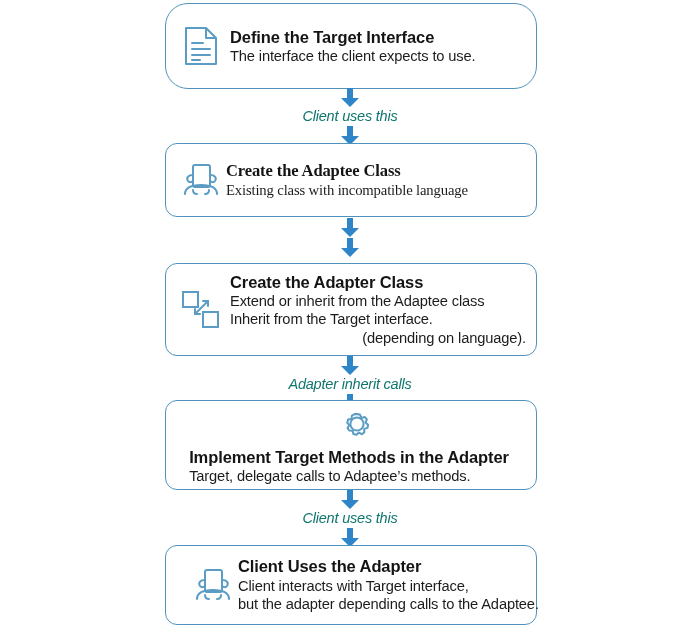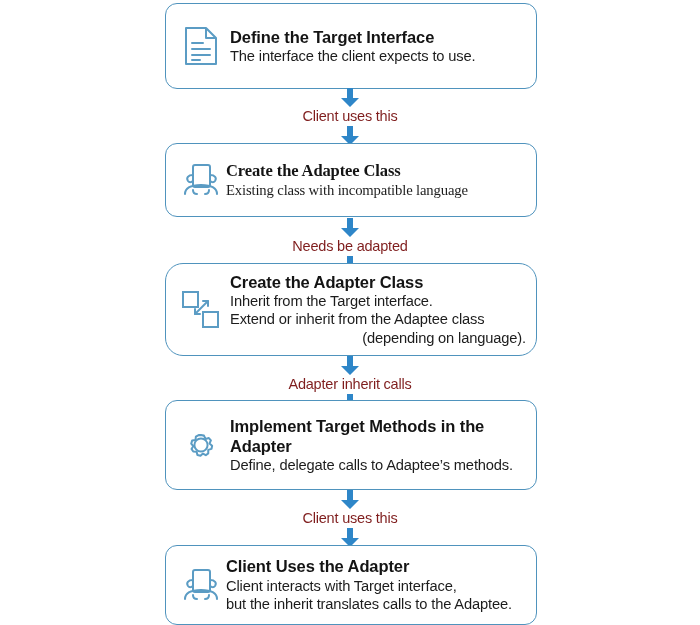--- a/index.html
+++ b/index.html
@@ -65,25 +65,25 @@
     color: #1c1c1c;
     line-height: 1.26;
     letter-spacing: -0.15px;
   }
   .step-desc .line {
     display: block;
     white-space: nowrap;
   }
 
   
-  #box-1 { top: 3px;   height: 86px; }
+  #box-1 { top: 3px;   height: 86px; border-radius: 23px; }
   #box-2 { top: 143px; height: 74px; }
-  #box-3 { top: 263px; height: 93px; border-radius: 18px; }
-  #box-4 { top: 400px; height: 90px; }
-  #box-5 { top: 545px; height: 80px; border-bottom-left-radius: 12px; border-bottom-right-radius: 12px; }
+  #box-3 { top: 263px; height: 93px; }
+  #box-4 { top: 400px; height: 90px; flex-direction: column; }
+  #box-5 { top: 545px; height: 80px; border-bottom-left-radius: 12px; border-bottom-right-radius: 12px; padding-left: 12px; }
 
   
   #box-1 .step-text { margin-left: 4px; }
   #box-2 .step-text { margin-left: 0px; font-family: Liberation Serif, serif; }
   #box-3 .step-text { margin-left: 4px; }
   #box-4 .step-text { margin-left: 4px; }
   #box-5 .step-text { margin-left: 0px; }
 
   
   .connector {
@@ -91,21 +91,22 @@
     left: 0;
     width: 700px;
     text-align: center;
   }
   .arrow {
     display: block;
     margin: 0 auto;
   }
   .conn-label {
     font-size: 14.5px;
-    color: #7f1d1d;
+    font-style: italic;
+    color: #0f766e;
     line-height: 1;
     padding: 1px 0 2px 0;
     letter-spacing: -0.2px;
   }
 
   #conn-1 { top: 88px; }
   #conn-2 { top: 218px; }
   #conn-3 { top: 356px; }
   #conn-4 { top: 490px; }
 </style>
@@ -160,41 +161,40 @@
       <div class="step-desc">
         <span class="line">Existing class with incompatible language</span>
       </div>
     </div>
   </div>
 
   <div class="connector" id="conn-2">
     <svg class="arrow" width="24" height="20" viewBox="0 0 24 20">
       <path d="M9 0 H15 V10 H21 L12 19 L3 10 H9 Z" fill="#2e86c8"></path>
     </svg>
-    <div class="conn-label">Needs be adapted</div>
     <svg class="arrow" width="24" height="20" viewBox="0 0 24 20">
       <path d="M9 0 H15 V10 H21 L12 19 L3 10 H9 Z" fill="#2e86c8"></path>
     </svg>
   </div>
 
   <div class="step-box" id="box-3">
     <div class="step-icon">
       <svg width="40" height="40" viewBox="0 0 40 40" fill="none">
         <rect x="2" y="2" width="15" height="15" stroke="#5b9cc4" stroke-width="2" fill="#ffffff"></rect>
         <rect x="22" y="22" width="15" height="15" stroke="#5b9cc4" stroke-width="2" fill="#ffffff"></rect>
         <path d="M14 24 L27 11" stroke="#5b9cc4" stroke-width="2" stroke-linecap="round"></path>
         <path d="M27 16 V11 H22" stroke="#5b9cc4" stroke-width="2" stroke-linecap="round" stroke-linejoin="round" fill="none"></path>
         <path d="M14 19 V24 H19" stroke="#5b9cc4" stroke-width="2" stroke-linecap="round" stroke-linejoin="round" fill="none"></path>
       </svg>
     </div>
     <div class="step-text">
       <div class="step-title">Create the Adapter Class</div>
       <div class="step-desc">
+        <span class="line">Extend or inherit from the Adaptee class</span>
         <span class="line">Inherit from the Target interface.</span>
-        <span class="line">Extend or inherit from the Adaptee class</span>
         <span class="line" style="text-align:right;">(depending on language).</span>
       </div>
     </div>
   </div>
 
   <div class="connector" id="conn-3">
     <svg class="arrow" width="24" height="20" viewBox="0 0 24 20">
       <path d="M9 0 H15 V10 H21 L12 19 L3 10 H9 Z" fill="#2e86c8"></path>
     </svg>
     <div class="conn-label">Adapter inherit calls</div>
@@ -206,21 +206,21 @@
   <div class="step-box" id="box-4">
     <div class="step-icon">
       <svg width="40" height="40" viewBox="0 0 40 40" fill="none">
         <path d="M20 5.5 L23 6 L24.5 9.2 L27.8 8.4 L29.8 10.7 L28.4 13.7 L31 15.9 L30.4 19 L27.2 20 L27.2 23.4 L24.8 25.2 L22 23.6 L19.6 25.8 L16.6 25 L15.8 21.8 L12.5 21.6 L10.8 19.1 L12.5 16.4 L10.5 13.9 L11.4 10.9 L14.7 10.3 L15.1 7 L17.8 5.4 Z" stroke="#5b9cc4" stroke-width="2" stroke-linejoin="round" fill="#ffffff" transform="translate(-0.5, 4.5) scale(1.02)"></path>
         <circle cx="20" cy="20" r="6.6" stroke="#5b9cc4" stroke-width="2" fill="#ffffff"></circle>
       </svg>
     </div>
     <div class="step-text">
       <div class="step-title">Implement Target Methods in the Adapter</div>
       <div class="step-desc">
-        <span class="line">Define, delegate calls to Adaptee’s methods.</span>
+        <span class="line">Target, delegate calls to Adaptee’s methods.</span>
       </div>
     </div>
   </div>
 
   <div class="connector" id="conn-4">
     <svg class="arrow" width="24" height="20" viewBox="0 0 24 20">
       <path d="M9 0 H15 V10 H21 L12 19 L3 10 H9 Z" fill="#2e86c8"></path>
     </svg>
     <div class="conn-label">Client uses this</div>
     <svg class="arrow" width="24" height="20" viewBox="0 0 24 20">
@@ -237,18 +237,18 @@
         <path d="M5 32 C5 25 11 23 21 23 C31 23 37 25 37 32" stroke="#5b9cc4" stroke-width="2" fill="none" stroke-linecap="round"></path>
         <line x1="14" y1="31" x2="28" y2="31" stroke="#ffffff" stroke-width="4"></line>
         <path d="M13 28 C13 31 15 32 17 32" stroke="#5b9cc4" stroke-width="2" fill="none" stroke-linecap="round"></path>
         <path d="M29 28 C29 31 27 32 25 32" stroke="#5b9cc4" stroke-width="2" fill="none" stroke-linecap="round"></path>
       </svg>
     </div>
     <div class="step-text">
       <div class="step-title">Client Uses the Adapter</div>
       <div class="step-desc">
         <span class="line">Client interacts with Target interface,</span>
-        <span class="line">but the inherit translates calls to the Adaptee.</span>
+        <span class="line">but the adapter depending calls to the Adaptee.</span>
       </div>
     </div>
   </div>
 
 </div>
 
 </body></html>

